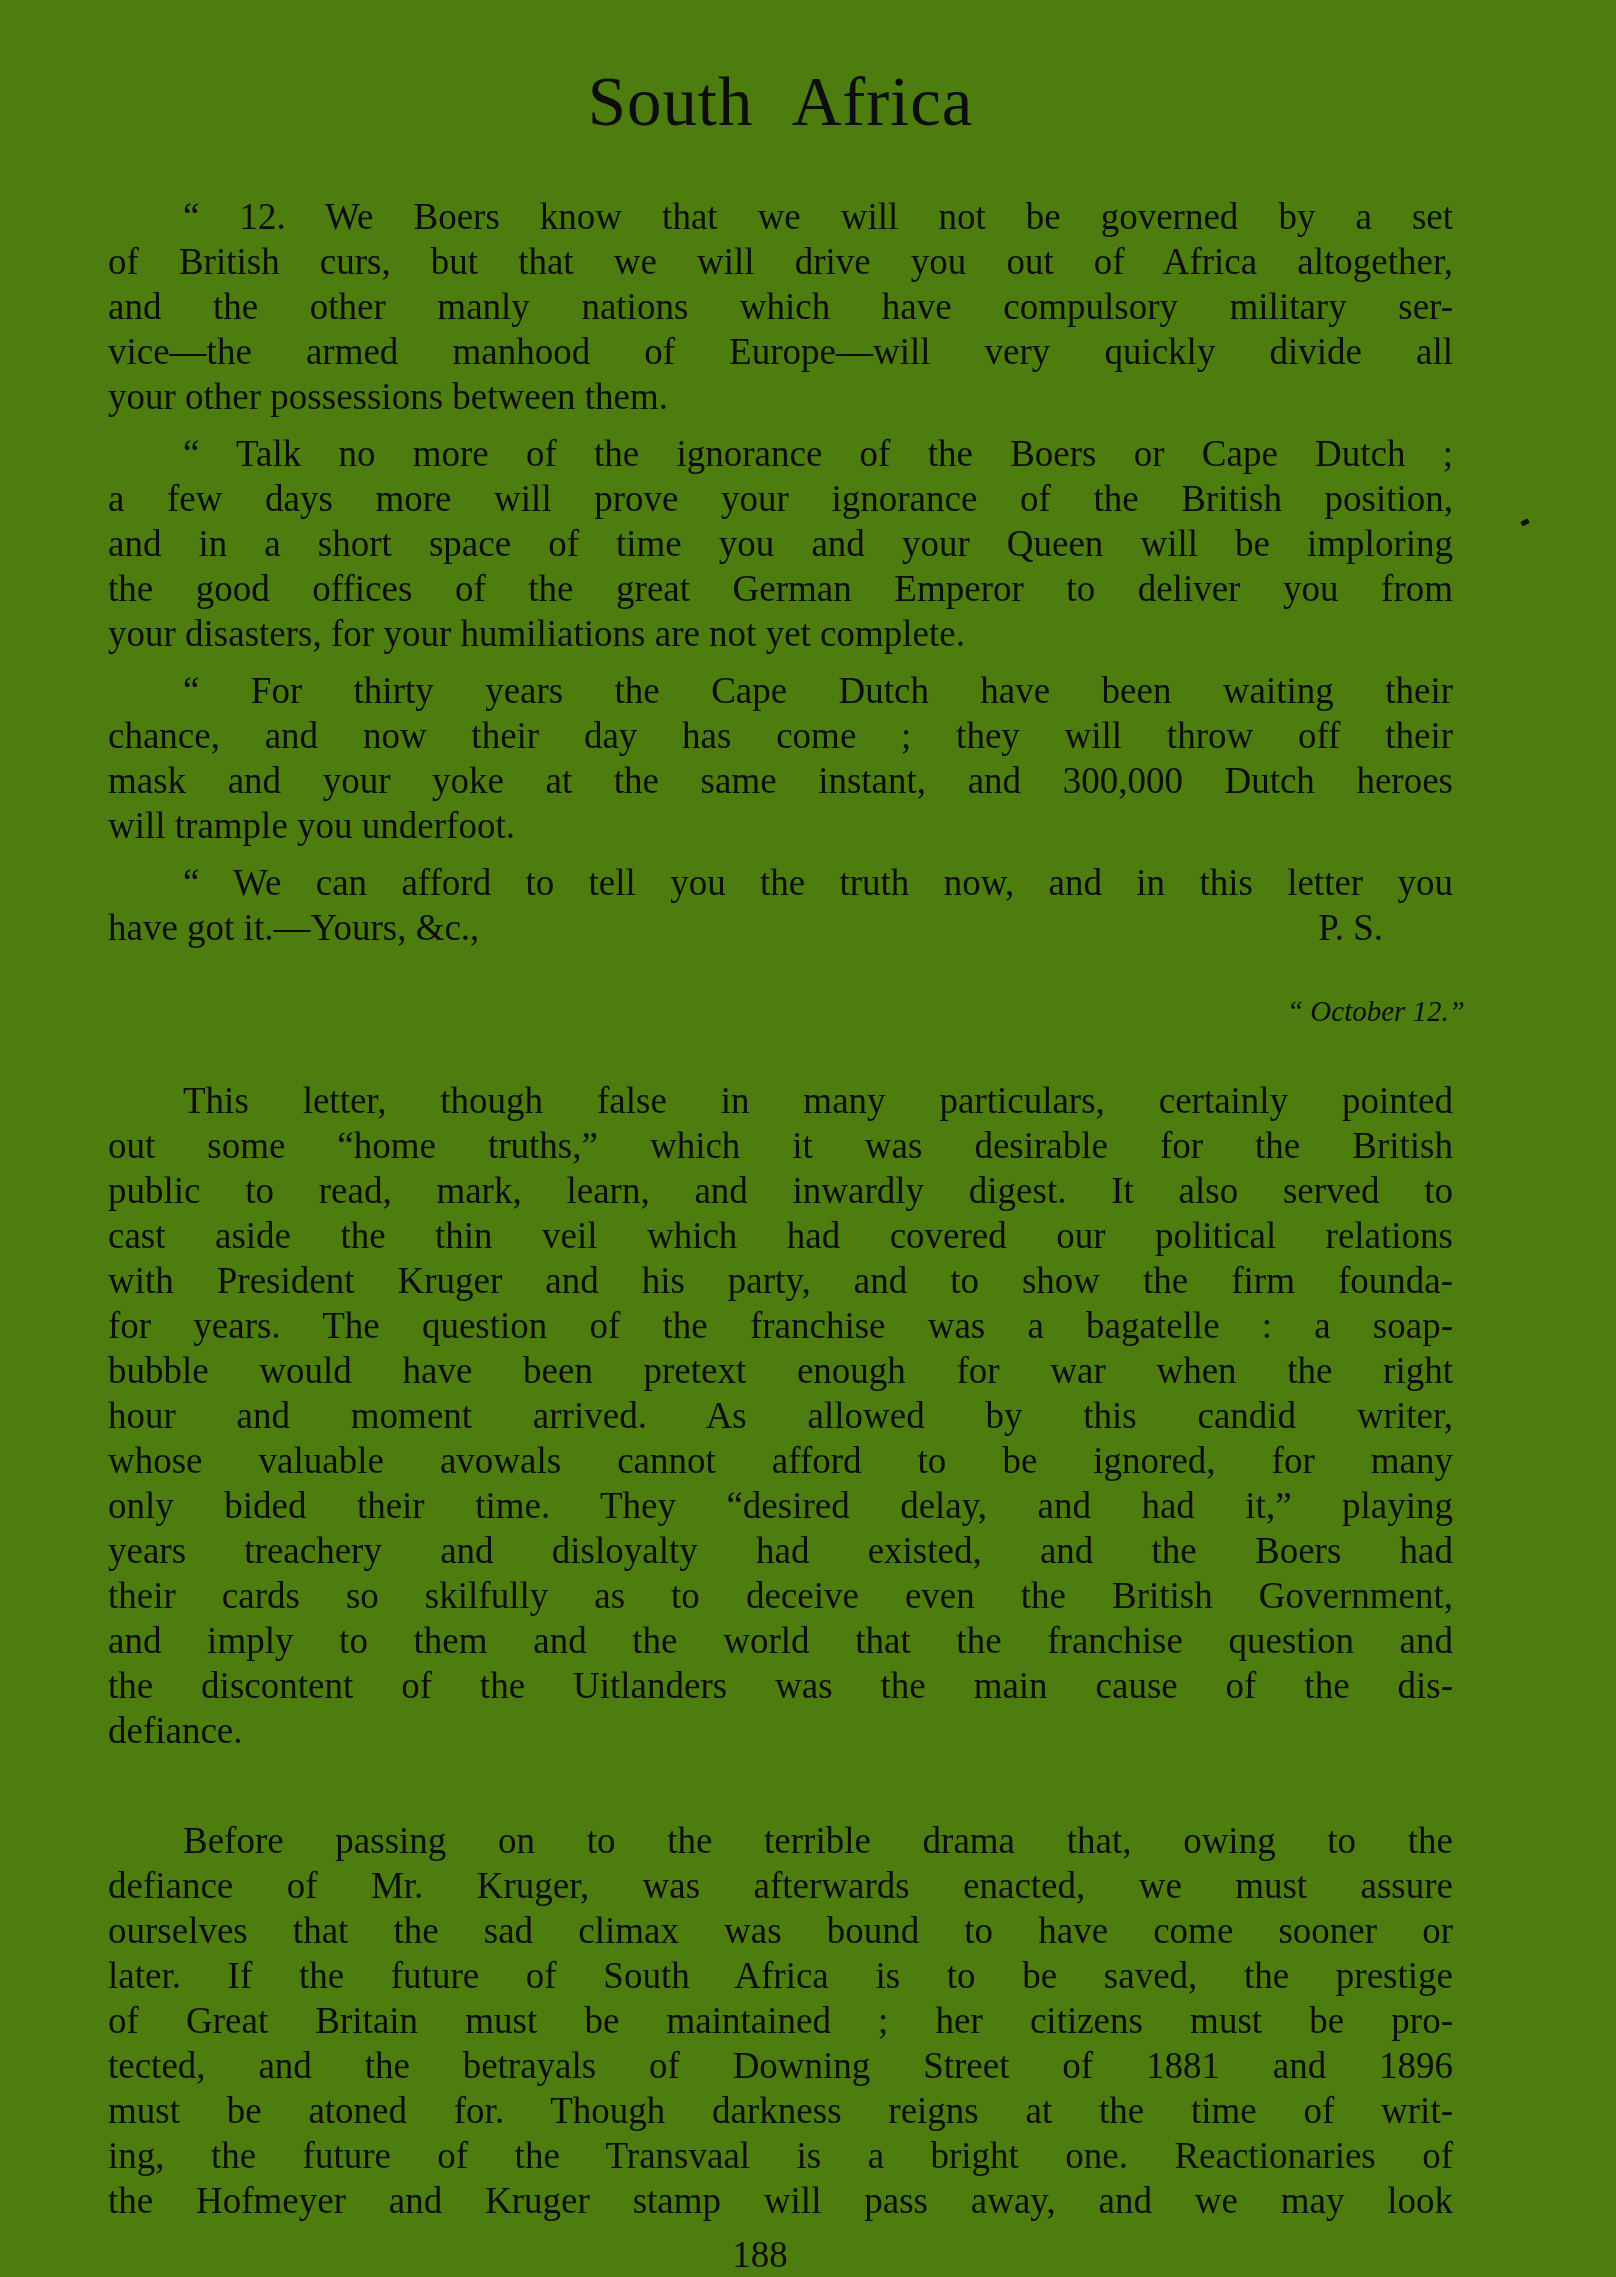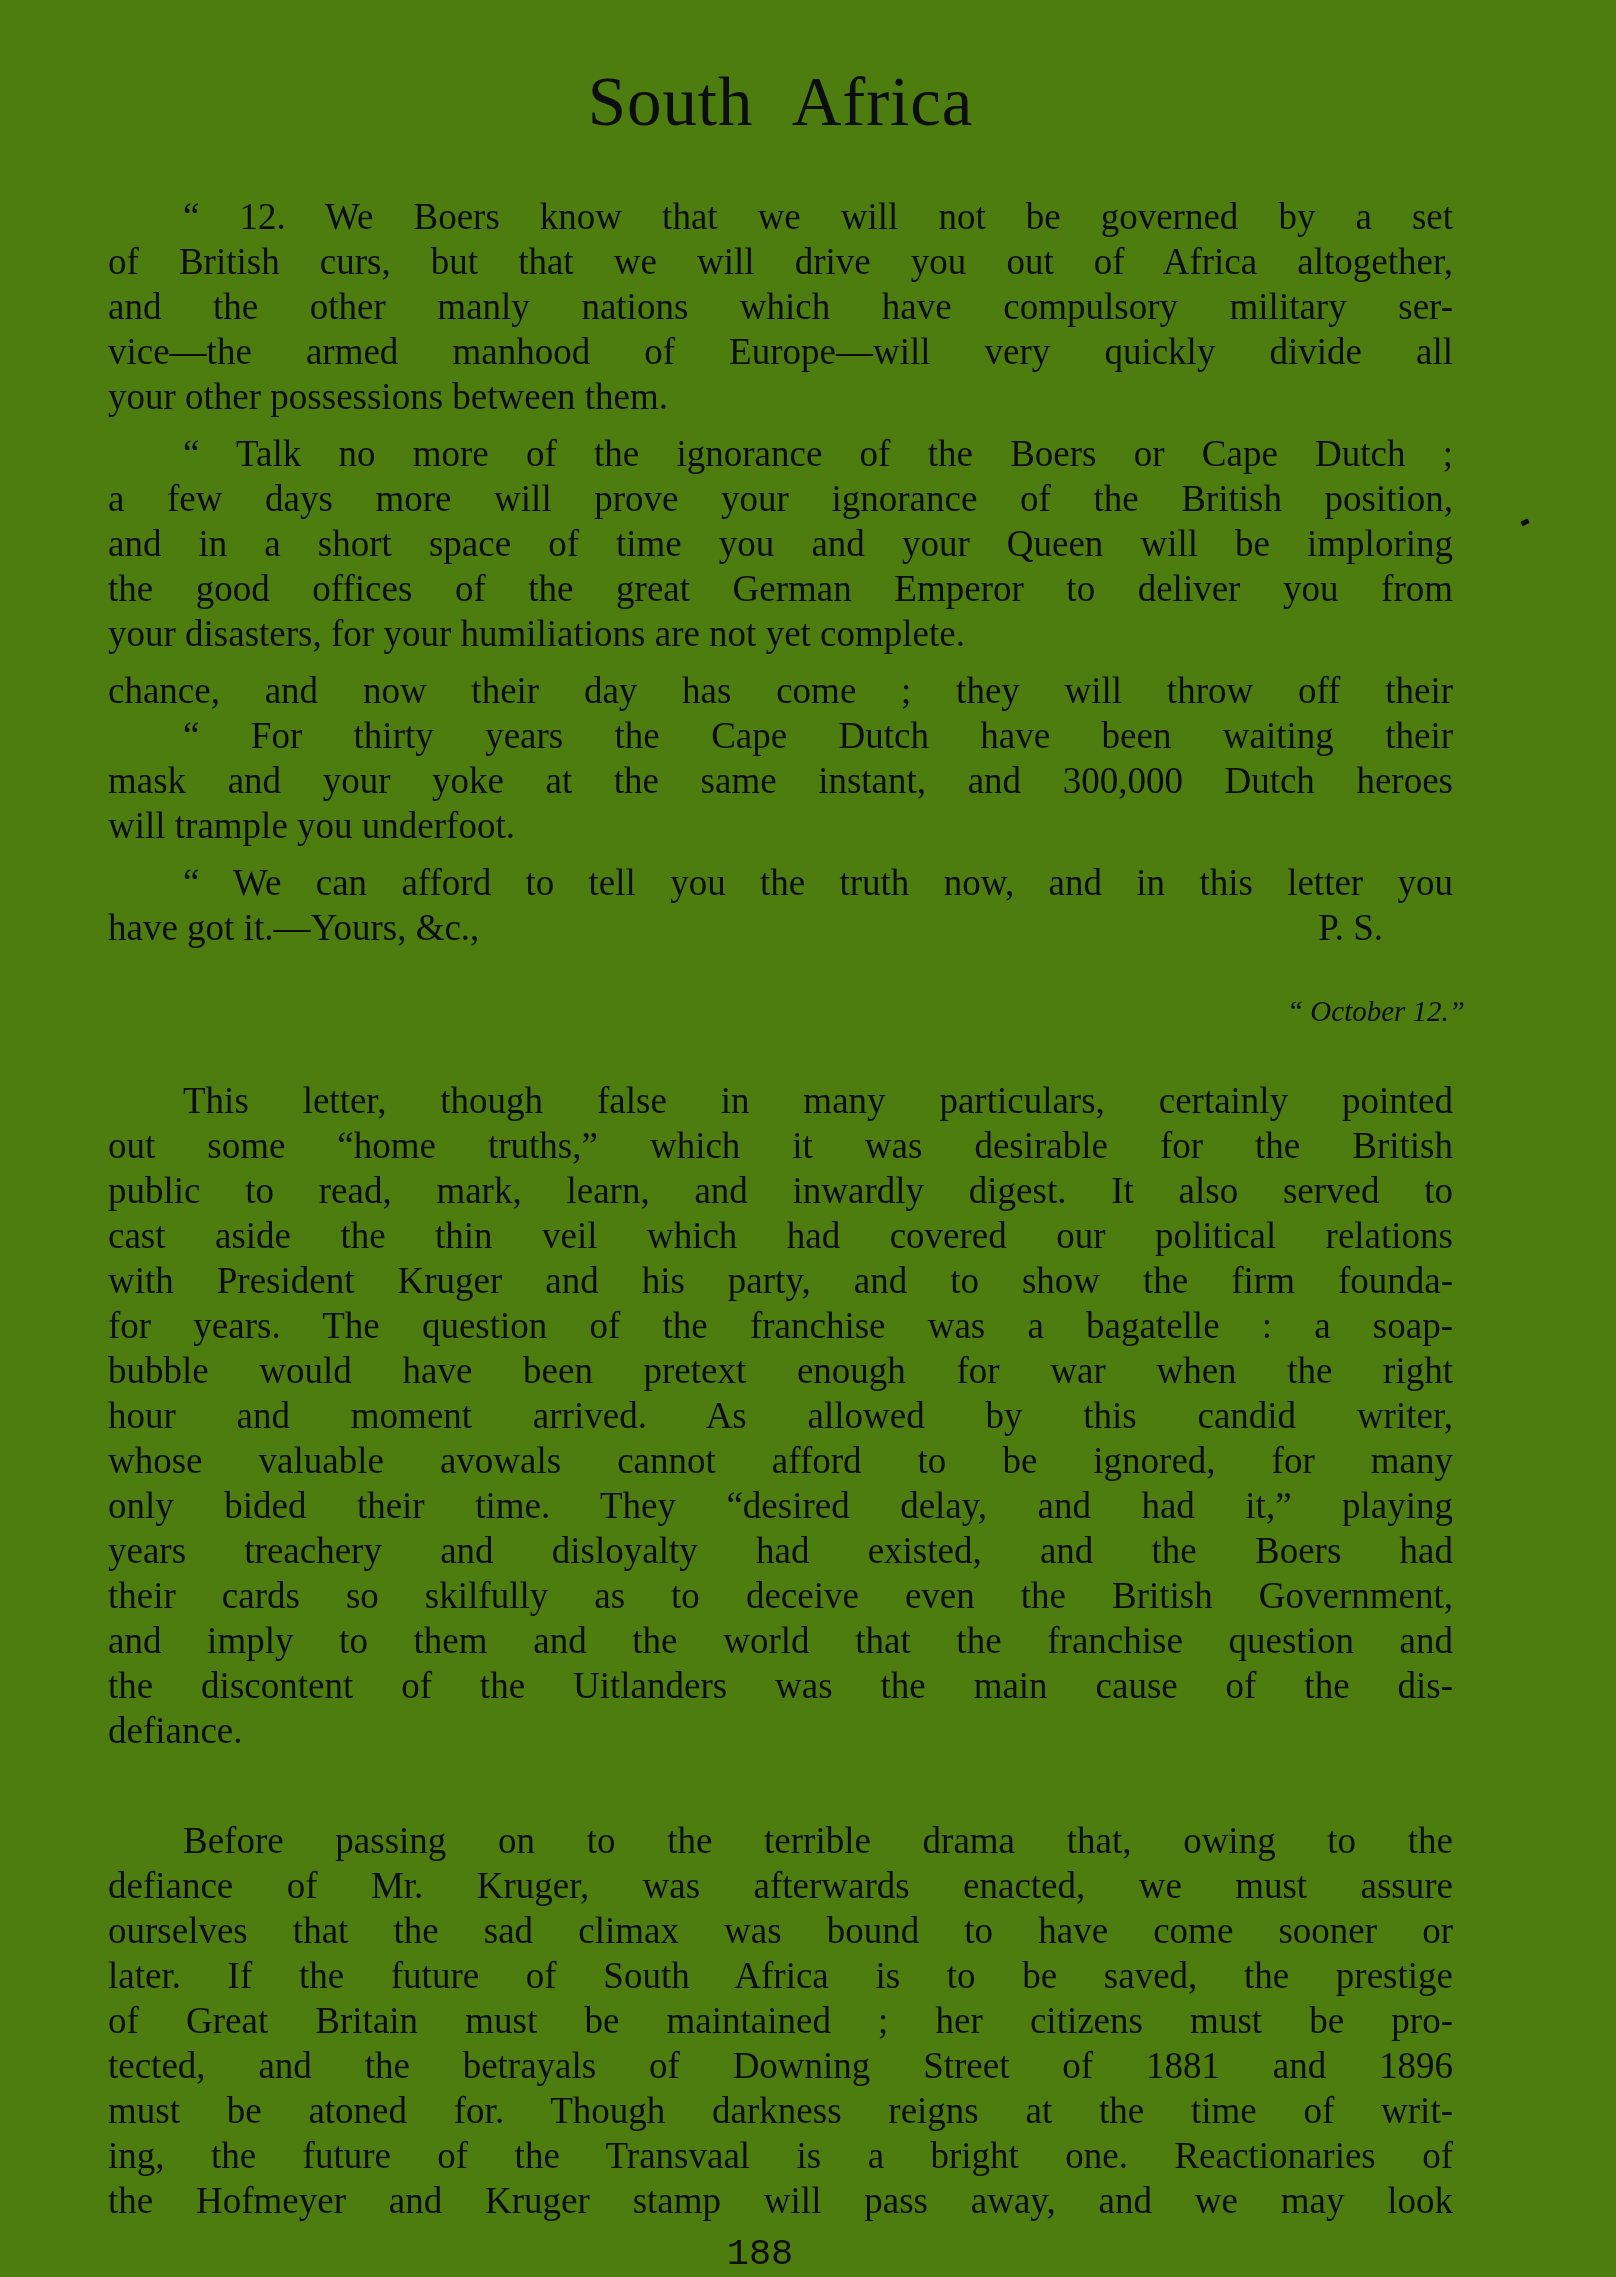--- a/index.html
+++ b/index.html
@@ -57,21 +57,20 @@
     text-align: right;
   }
   .commentary-1 { margin-top: 48px; }
   .commentary-2 { margin-top: 65px; }
   .pagenum {
     margin-top: 5px;
     font-size: 37px;
     line-height: 39px;
     text-align: center;
     transform: translateX(-20.5px);
-    font-family: Liberation Mono, monospace;
   }
   .speck {
     position: absolute;
     left: 1521px;
     top: 520px;
     width: 7.5px;
     height: 4.7px;
     background: #0d0d0d;
     border-radius: 0.9px;
     transform: rotate(-25deg);
@@ -97,22 +96,22 @@
 
       <div class="para">
         <div class="line first">“ Talk no more of the ignorance of the Boers or Cape Dutch ;</div>
         <div class="line">a few days more will prove your ignorance of the British position,</div>
         <div class="line">and in a short space of time you and your Queen will be imploring</div>
         <div class="line">the good offices of the great German Emperor to deliver you from</div>
         <div class="line last">your disasters, for your humiliations are not yet complete.</div>
       </div>
 
       <div class="para">
+        <div class="line first">“ For thirty years the Cape Dutch have been waiting their</div>
         <div class="line">chance, and now their day has come ; they will throw off their</div>
-        <div class="line first">“ For thirty years the Cape Dutch have been waiting their</div>
         <div class="line">mask and your yoke at the same instant, and 300,000 Dutch heroes</div>
         <div class="line last">will trample you underfoot.</div>
       </div>
 
       <div class="para">
         <div class="line first">“ We can afford to tell you the truth now, and in this letter you</div>
         <div class="signoff">
           <span>have got it.—Yours, &amp;c.,</span>
           <span class="ps">P. S.</span>
         </div>

